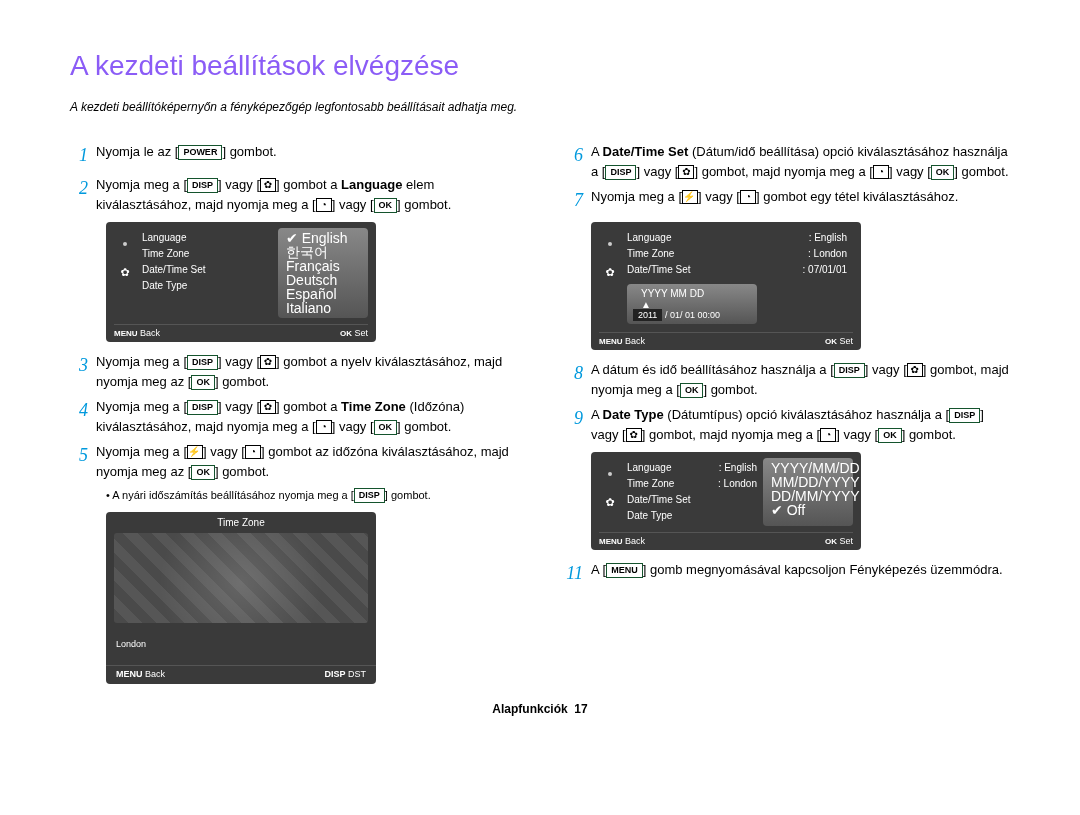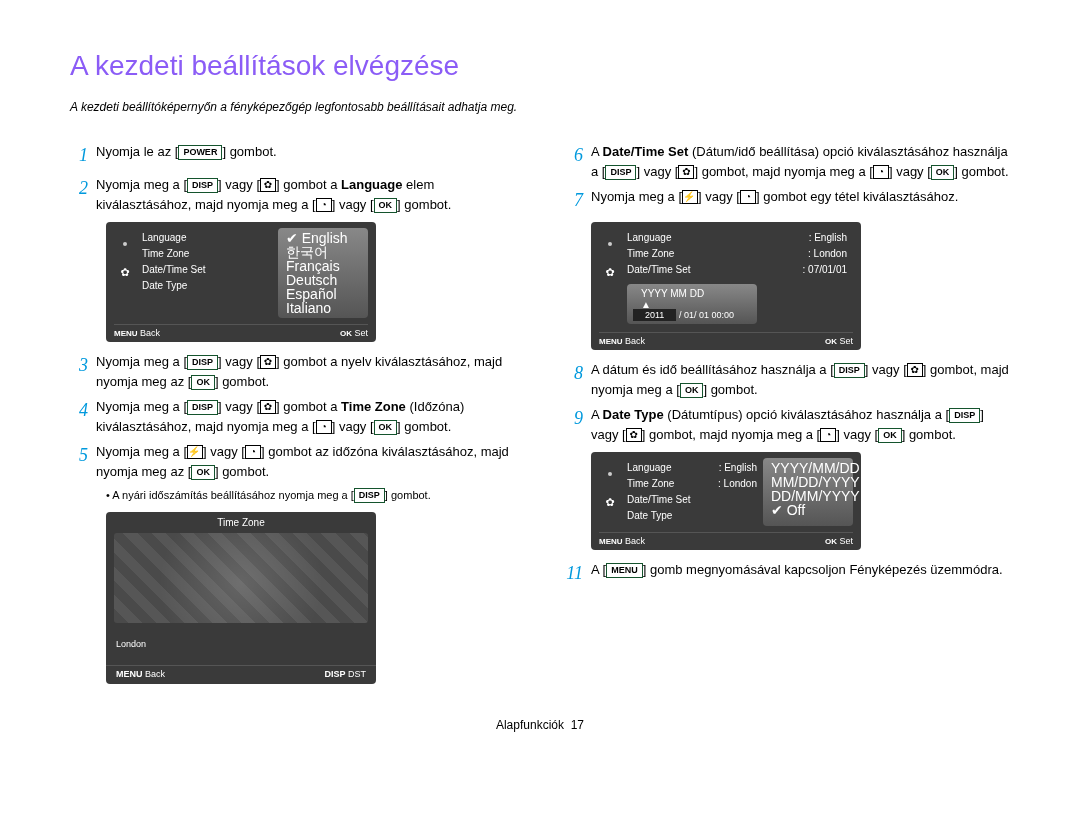--- a/index.html
+++ b/index.html
@@ -144,22 +144,22 @@
   .tz-footer { display:flex; justify-content:space-between; padding:3px 10px 5px 10px; border-top:1px solid #555; font-size:9px; }
   .date-input {
     background:linear-gradient(#888,#555);
     border-radius:4px;
     padding:4px 6px;
     margin-top:6px;
     width:130px;
     font-size:9px;
   }
   .date-caret { font-size:10px; text-align:left; padding-left:8px; }
-  .date-val .hl { background:#222; padding:1px 12px; border-radius:0; }
-  .footer-label { text-align:center; font-size:12px; margin-top:24px; }
+  .date-val .hl { background:#222; padding:1px 5px; border-radius:0; }
+  .footer-label { text-align:center; font-size:12px; margin-top:8px;font-weight:bold; }
   b { font-weight:bold; }
 </style>
 </head>
 <body>
 
 <h1 class="title">A kezdeti beállítások elvégzése</h1>
 <div class="subtitle">A kezdeti beállítóképernyőn a fényképezőgép legfontosabb beállításait adhatja meg.</div>
 
 <div class="columns">
 

